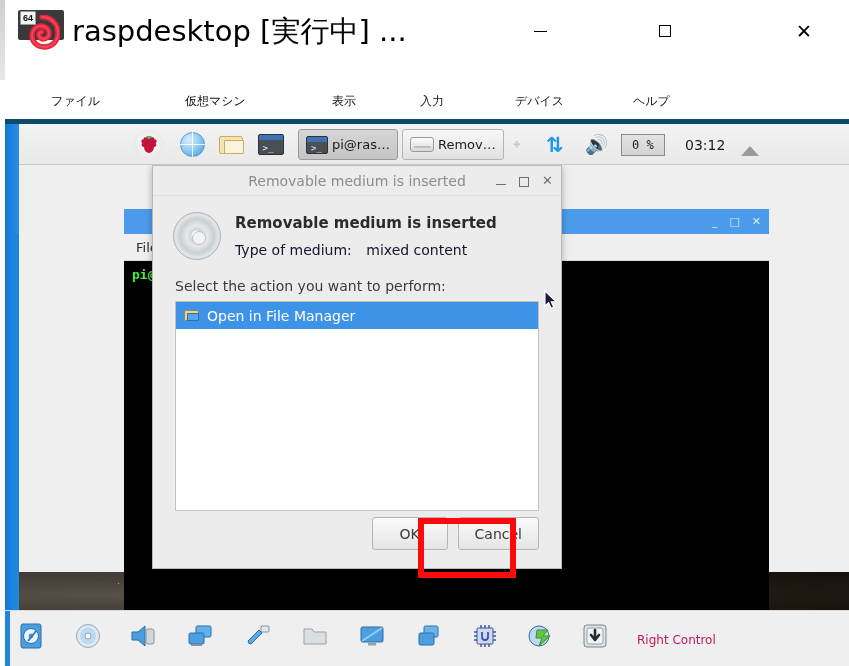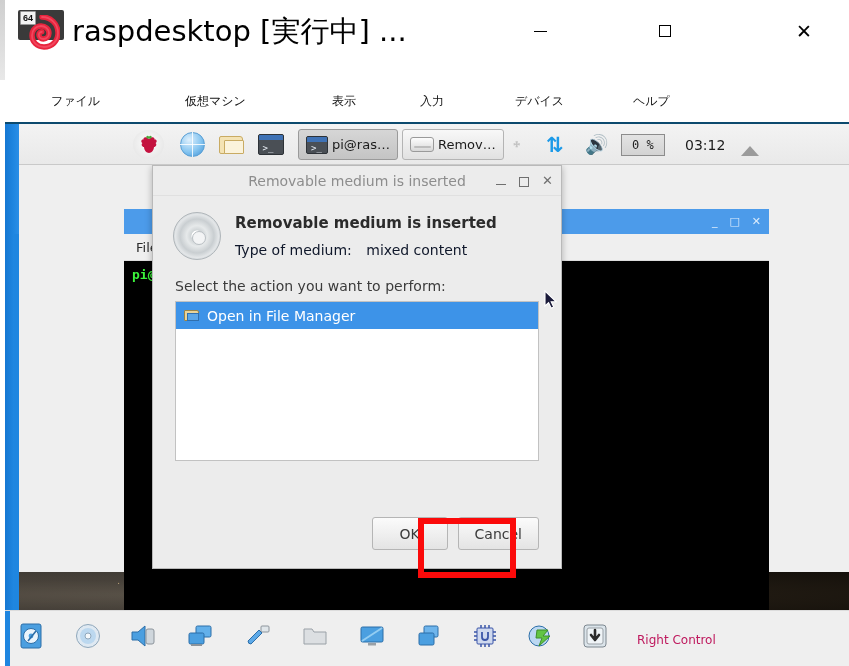--- a/index.html
+++ b/index.html
@@ -47,21 +47,21 @@
   .host-btn.min { left: 508px; }
   .host-btn.max { left: 633px; }
   .host-btn.close { left: 772px; }
   .glyph-min { width: 13px; height: 1px; background: #000; display:block; }
   .glyph-max { width: 12px; height: 12px; border: 1px solid #000; display:block; }
   .glyph-close { font-size: 19px; line-height: 19px; font-family:"Liberation Sans",sans-serif; }
 
   
   .vbox-menubar {
     position: absolute; left: 5px; top: 82px; width: 844px; height: 42px;
-    background: #ffffff; border-bottom: 2px solid #0c4a6e;
+    background: #ffffff; border-bottom: 5px solid #0c4a6e;
   }
   .vbox-menubar .mi {
     position: absolute; top: 11px; font-size: 12px; color: #111;
     font-family: "DejaVu Sans", sans-serif; white-space: nowrap;
   }
   .mi-0 { left: 46px; }
   .mi-1 { left: 180px; }
   .mi-2 { left: 327px; }
   .mi-3 { left: 415px; }
   .mi-4 { left: 510px; }
@@ -202,21 +202,21 @@
     background: radial-gradient(circle at 50% 50%, #ffffff 16%, #cfd4d6 18%, #e6e9ea 32%, #c9ced1 52%, #e3e6e8 66%, #b9bfc3 88%, #a8afb3 100%);
     border:1px solid #b0b6ba; position:relative; }
   .cd-icon:after{content:"";position:absolute;left:18px;top:18px;width:12px;height:12px;border-radius:50%;background:#f3f4f5;border:1px solid #b9bfc3;}
   .dlg-h1 { font-size:15px; font-weight:700; color:#2b2b2b; margin-top:2px; font-family:"DejaVu Sans",sans-serif; }
   .dlg-sub { font-size:14px; color:#0f172a; margin-top:10px; font-family:"DejaVu Sans",sans-serif; }
   .dlg-sub .val { margin-left:10px; }
 
   .dlg-prompt { padding:18px 0 7px 22px; font-size:14px; color:#3b3b3b; font-family:"DejaVu Sans",sans-serif; }
 
   .dlg-list {
-    margin: 0 22px; height: 160px; background:#ffffff;
+    margin: 0 22px; height: 210px; background:#ffffff;
     border:1px solid #c2c2c2;
   }
   .dlg-list .row {
     height:27px; display:flex; align-items:center; gap:7px; padding:0 8px;
     font-size:14px; font-family:"DejaVu Sans",sans-serif;
   }
   .dlg-list .row.sel { background:#3d93e8; color:#ffffff; }
   .row .fm-ic { width:16px; height:13px; position:relative; flex:0 0 16px; }
   .row .fm-ic .b{position:absolute;left:0;top:1px;width:15px;height:11px;background:#e8d49a;border:1px solid #9c8545;border-radius:1px 2px 1px 1px;}
   .row .fm-ic .f{position:absolute;left:3px;top:4px;width:12px;height:8px;background:#5aa6e8;border:1px solid #2f6fae;}

